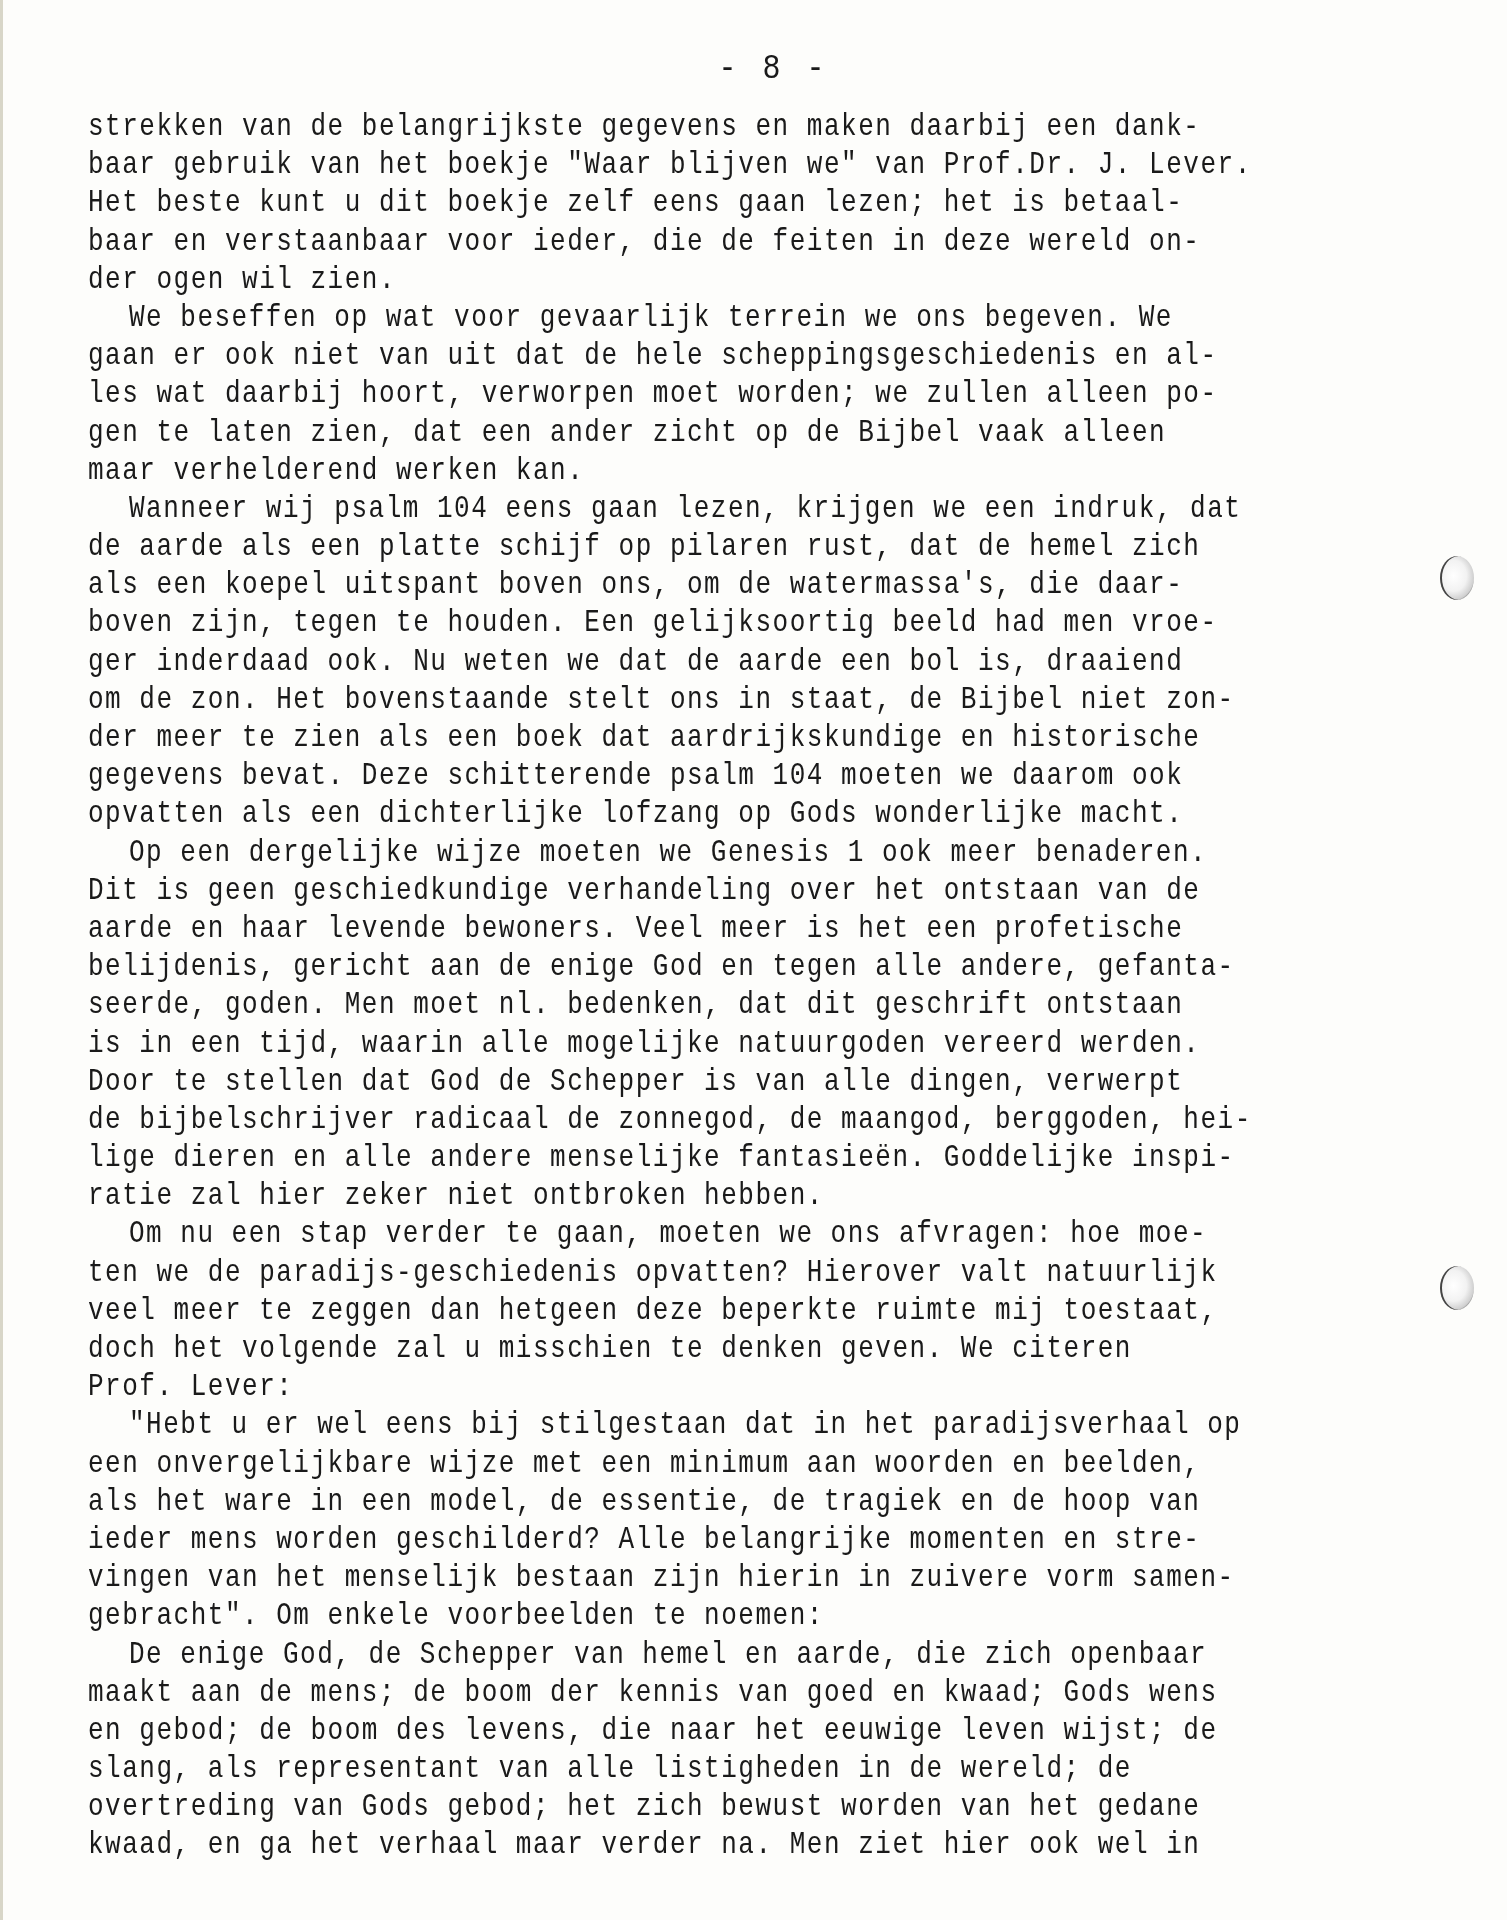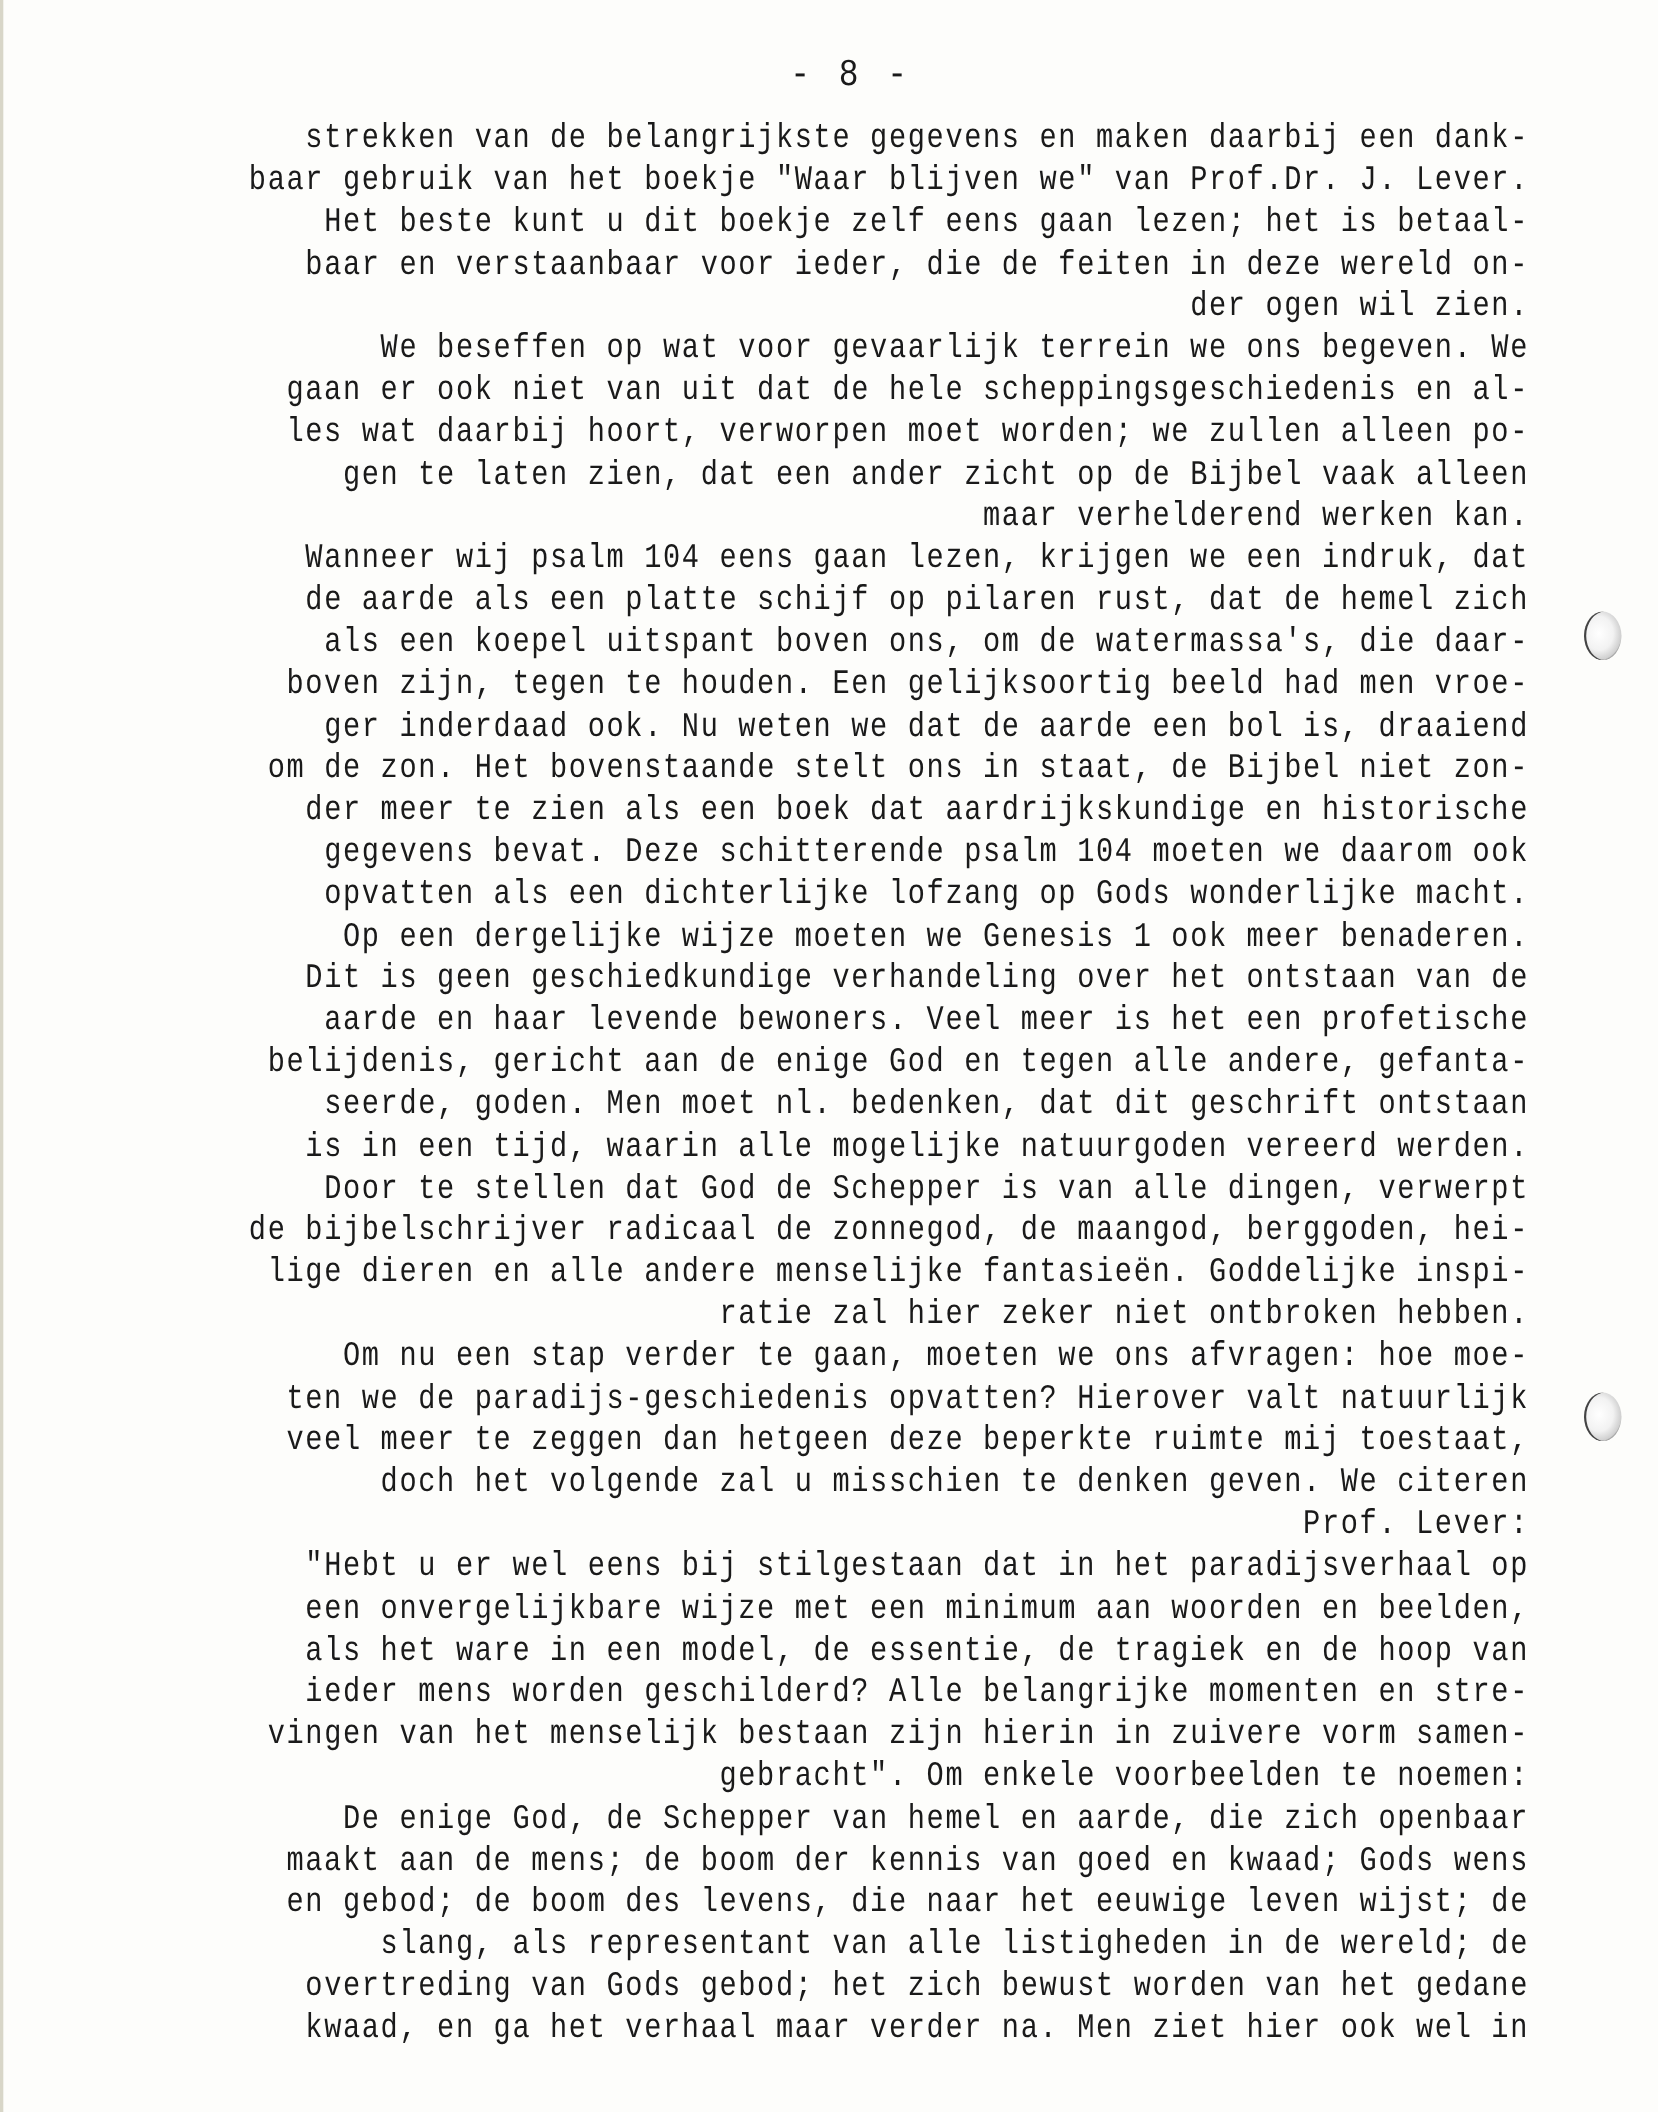--- a/index.html
+++ b/index.html
@@ -15,21 +15,21 @@
     position: absolute; left: 0; top: 0; bottom: 0; width: 3px;
     background: #d8d6c8;
   }
   .page-number {
     position: absolute; top: 52px; left: 0; width: 1547px;
     text-align: center;
     font-size: 30px; letter-spacing: 4px;
     transform: scaleY(1.15);
   }
   .body-text {
-    position: absolute; left: 88px; top: 108px; width: 1400px; text-align: right;
+    position: absolute; left: 88px; top: 108px; width: 1400px;
   }
   .line {
     height: 38.2px; line-height: 38.2px;
     font-size: 28px;
     white-space: pre;
     letter-spacing: 1.6px;
     transform-origin: left center;
     transform: scaleX(0.93) scaleY(1.12);
   }
   .line.indent { padding-left: 44px; }

